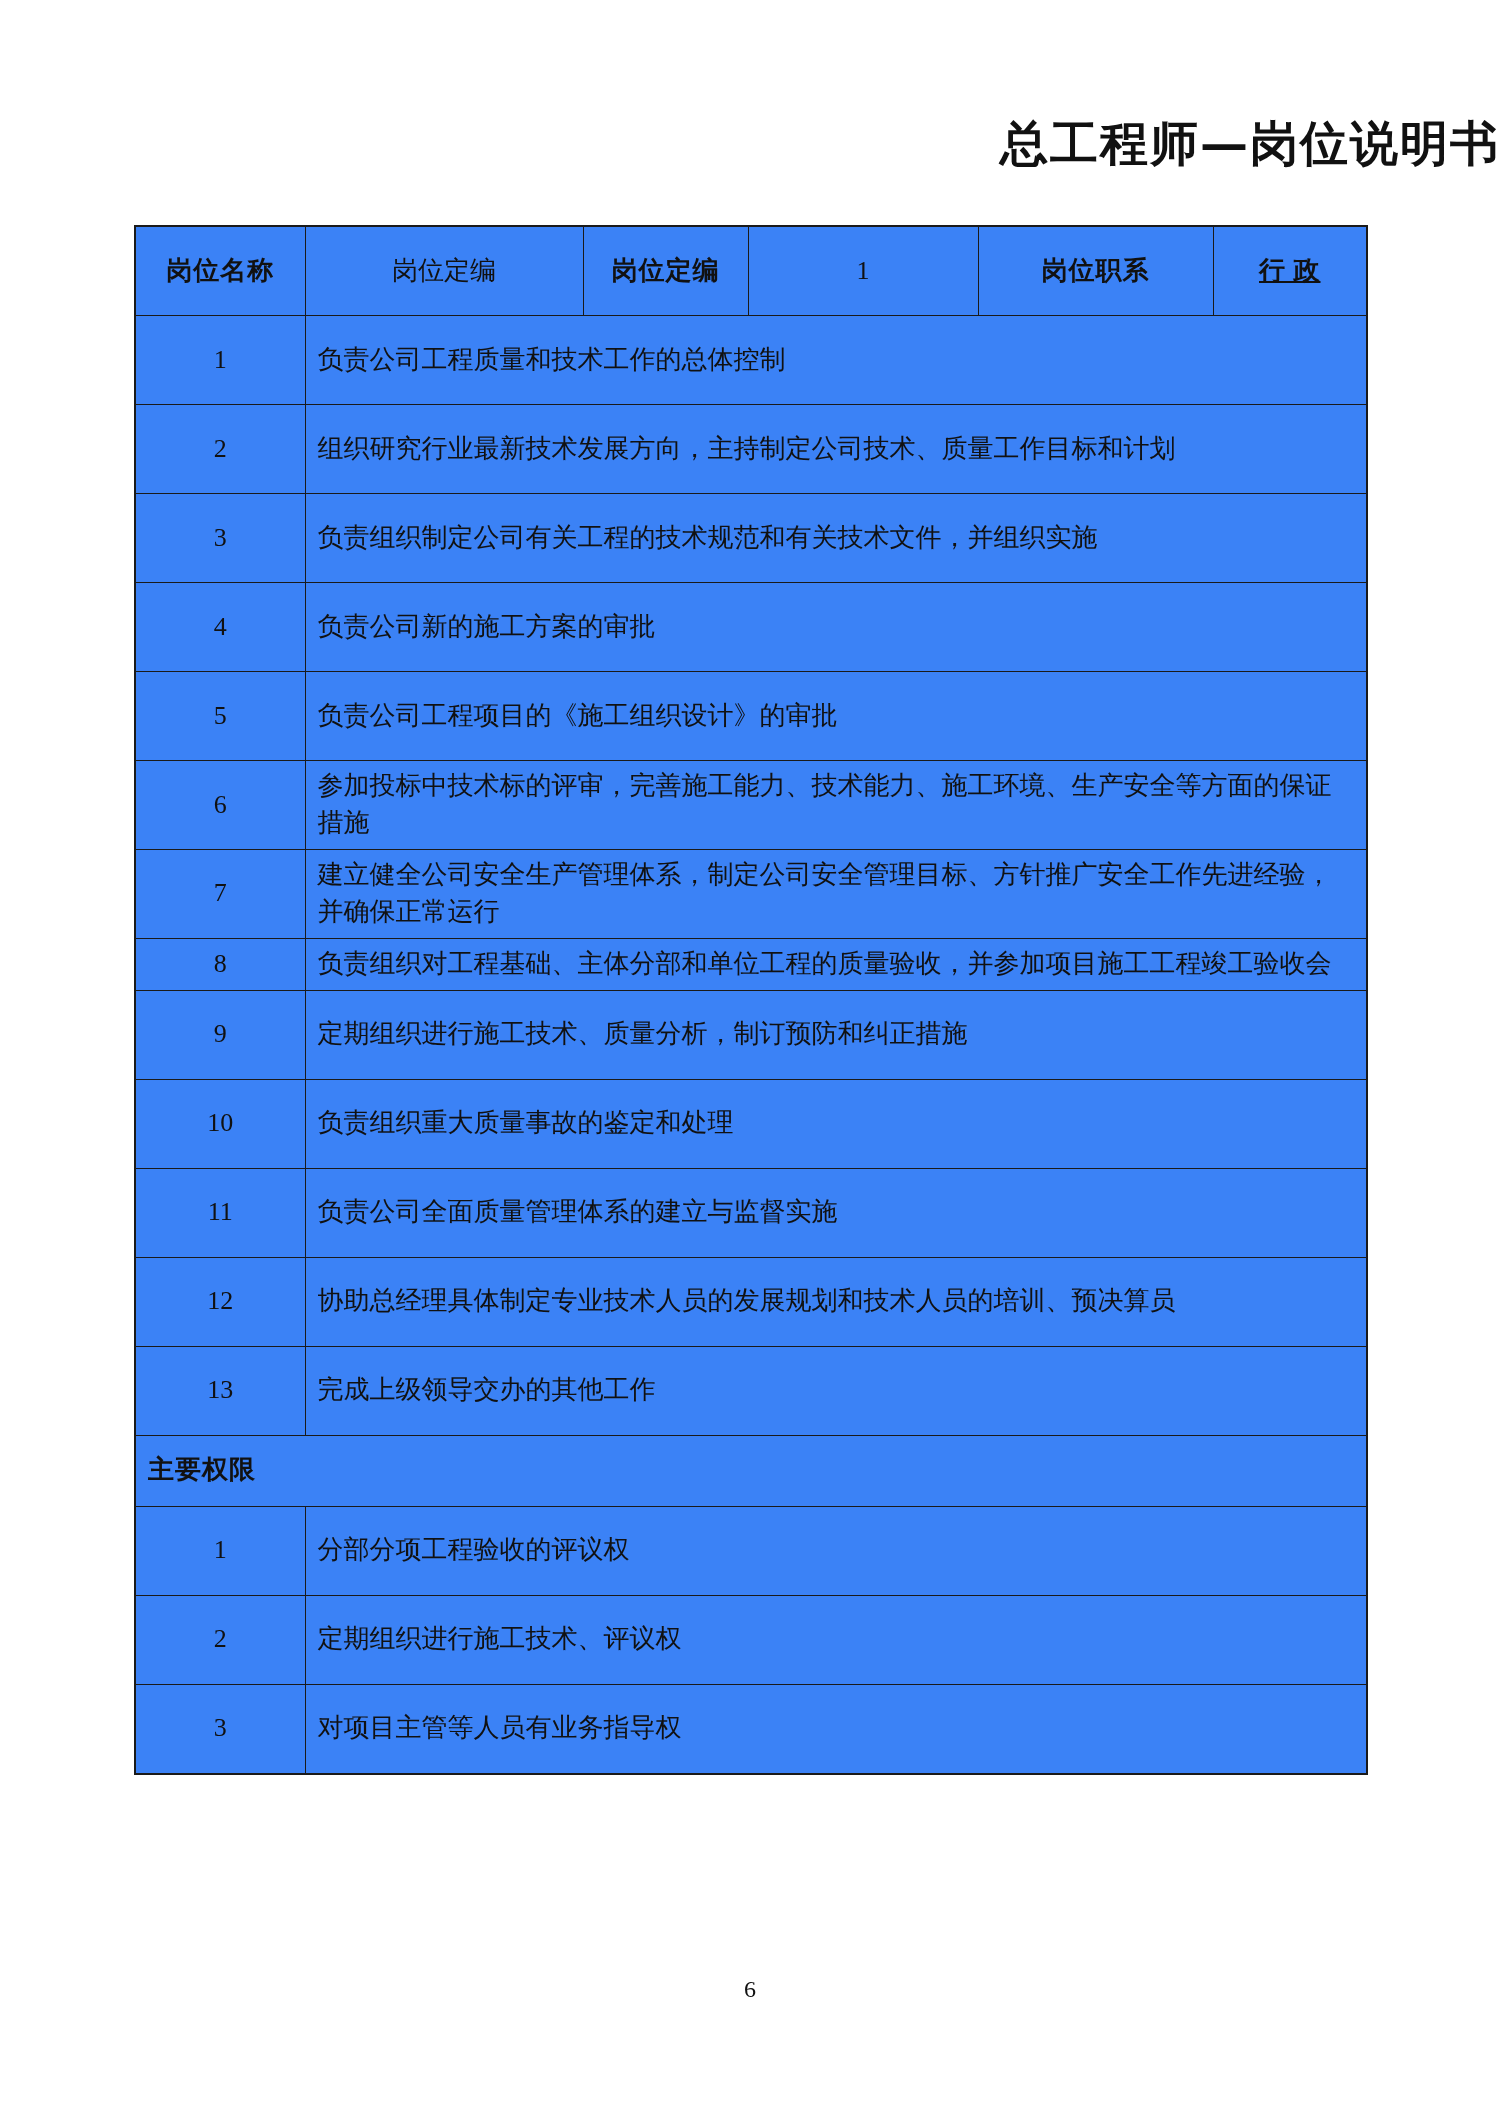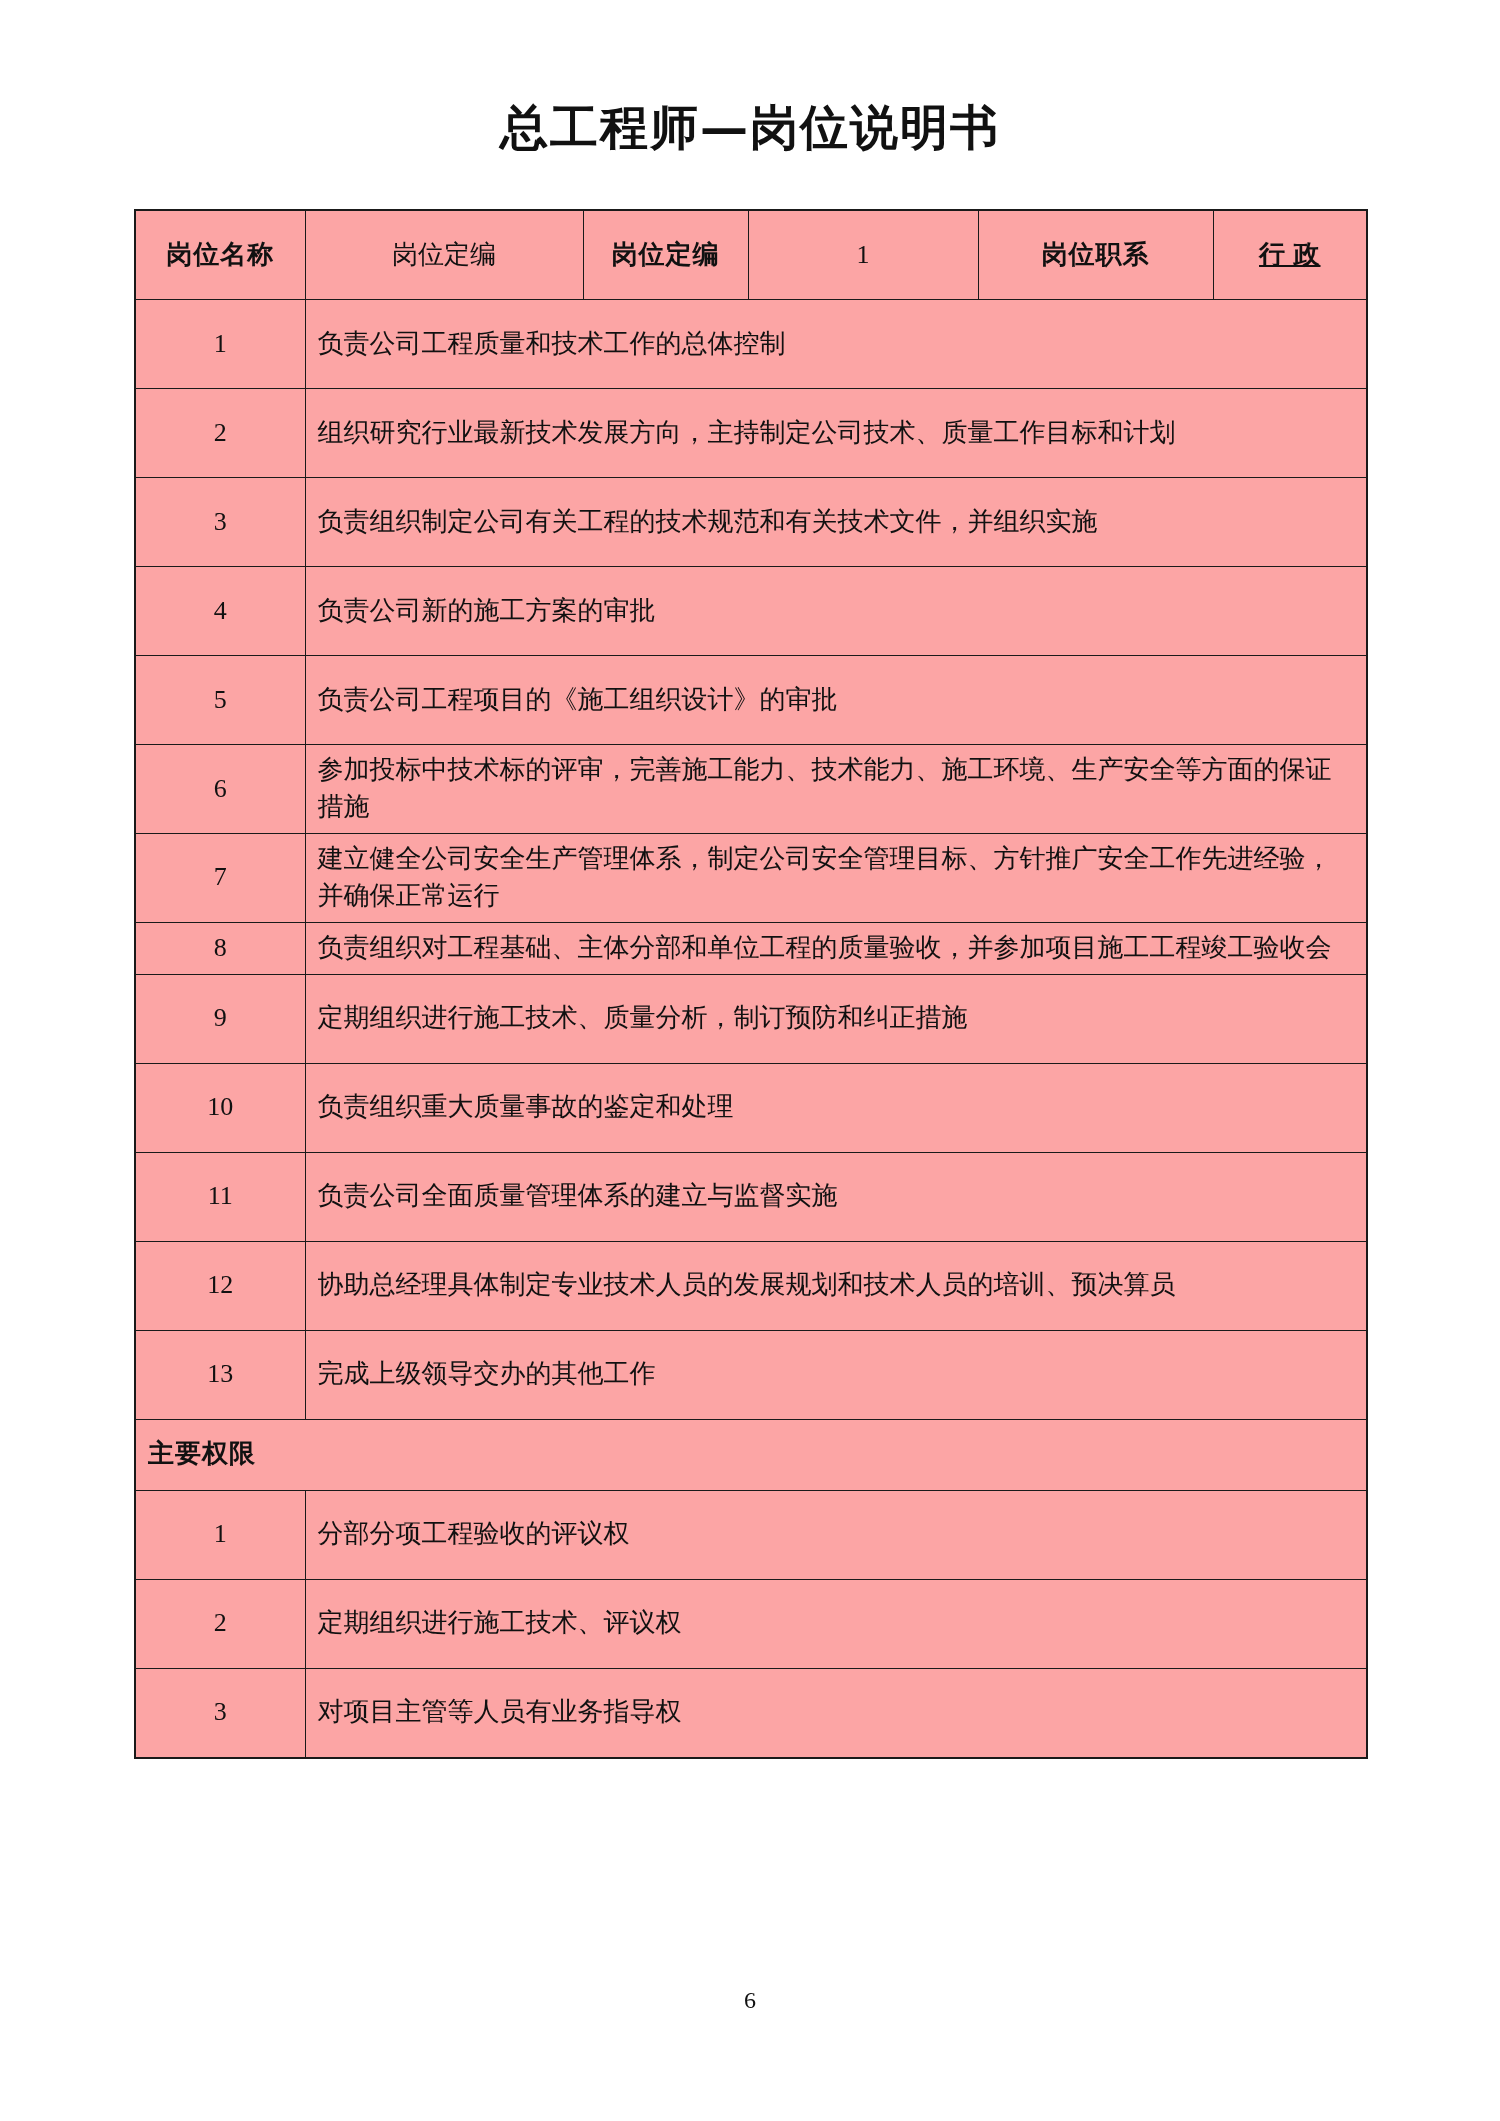--- a/index.html
+++ b/index.html
@@ -16,27 +16,27 @@
     overflow: hidden;
   }
   .page {
     width: 1500px;
     height: 2121px;
     box-sizing: border-box;
     padding: 0;
     position: relative;
   }
   .doc-title {
-    text-align: center;
+    text-align: right;
     font-family: "DejaVu Serif", "Liberation Serif", serif;
     font-weight: bold;
     font-size: 48px;
     letter-spacing: 2px;
-    margin: 11px;
-    padding-top: 89px;
+    margin: 0;
+    padding-top: 116px;
     padding-bottom: 0;
     line-height: 1.15;
     color: #111;
   }
   .table-wrap {
     margin: 54px auto 0 auto;
     width: 1232px;
   }
   table.jd {
     border-collapse: collapse;
@@ -44,21 +44,21 @@
     width: 100%;
     border: 2px solid #1a1a1a;
   }
   table.jd td {
     border: 1.5px solid #1a1a1a;
     padding: 7px 12px;
     vertical-align: middle;
     font-size: 26px;
     line-height: 1.42;
     color: #111;
-    background: #fca5a5;
+    background: #3b82f6;
   }
   
   td.lbl {
     font-weight: bold;
     text-align: center;
     font-size: 27px;
     letter-spacing: 1px;
     white-space: nowrap;
   }
   td.lbl-left {

